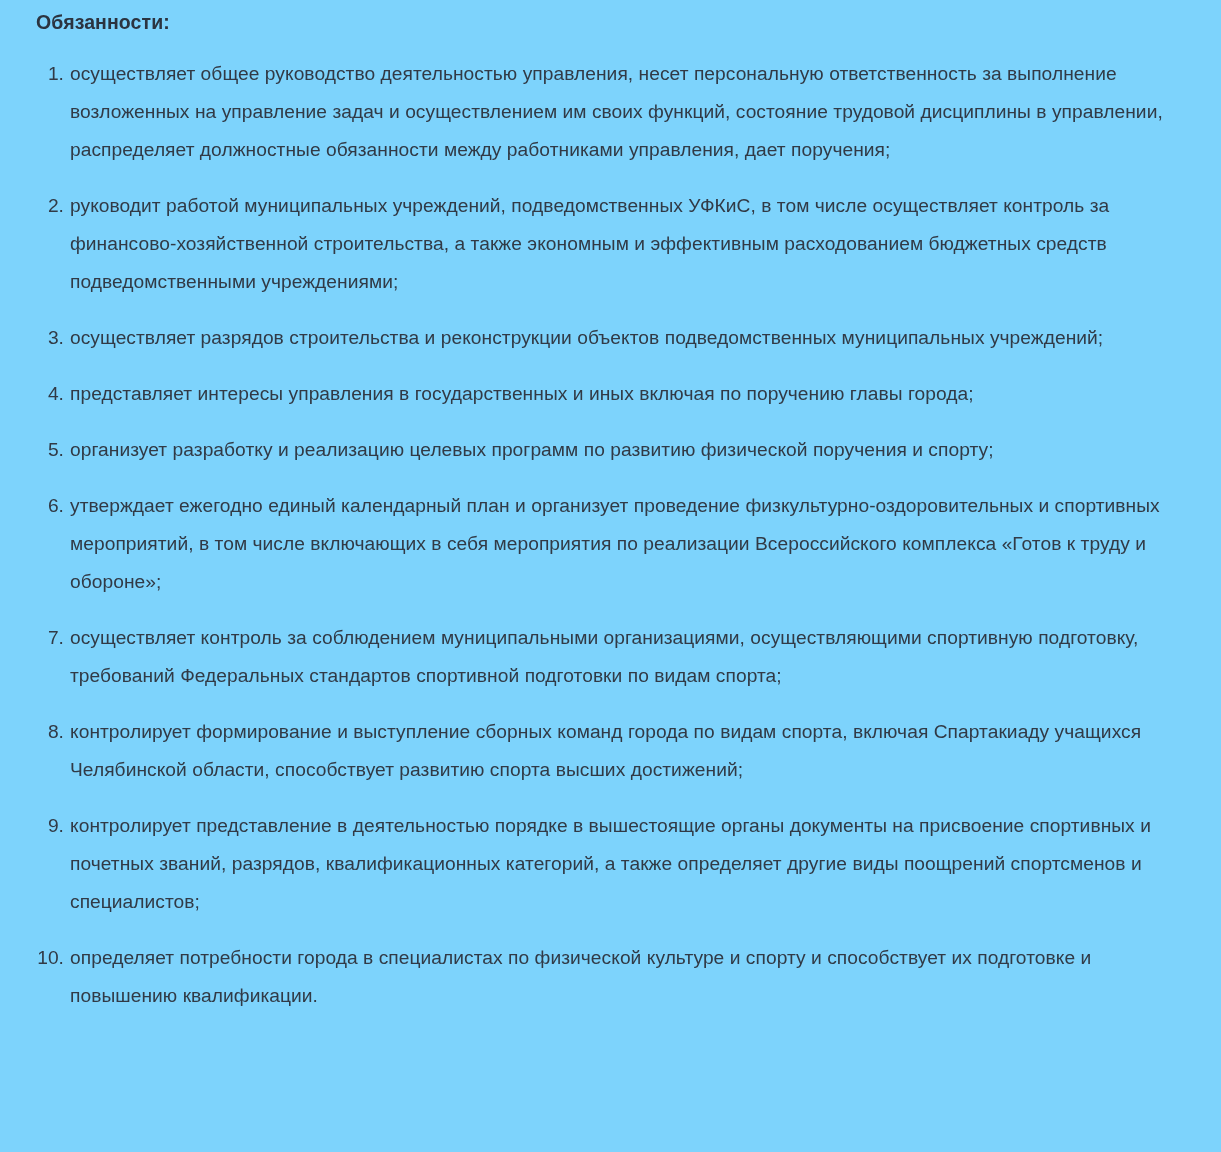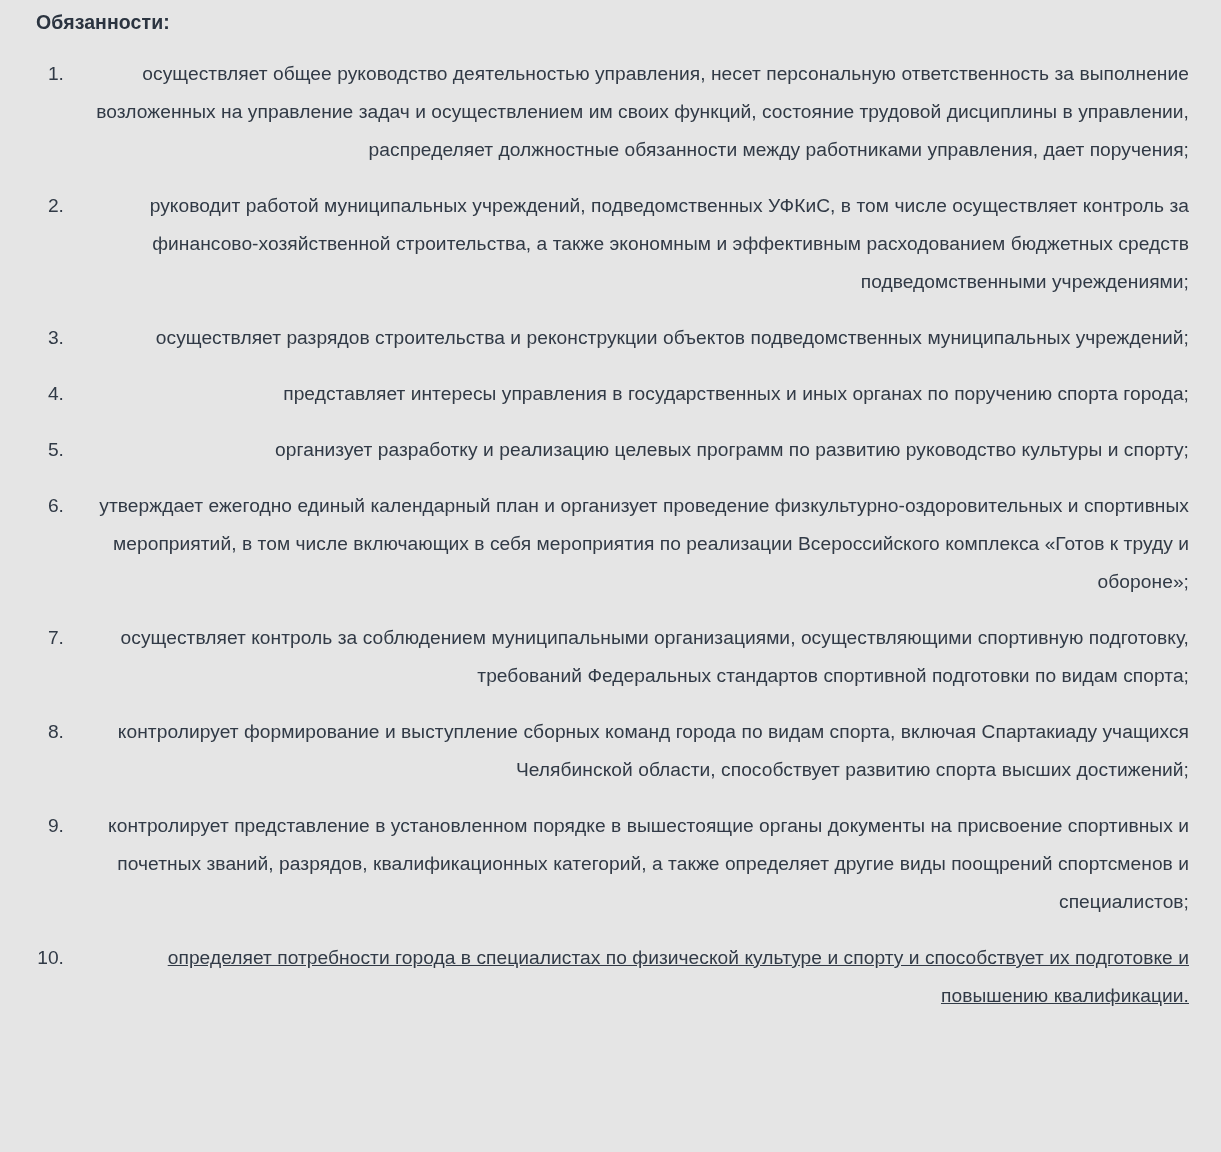--- a/index.html
+++ b/index.html
@@ -15,21 +15,21 @@
     color: #2e3440;
     -webkit-font-smoothing: antialiased;
     overflow: hidden;
   }
 
   .page {
     box-sizing: border-box;
     width: 1221px;
     height: 1152px;
     padding: 0;
-    background: #e5e5e5;
+    background: #7dd3fc;
   }
 
   .doc-heading {
     margin: 0;
     padding: 0;
     position: absolute;
     left: 36px;
     top: 8px;
     font-size: 19.5px;
     line-height: 28px;
@@ -56,38 +56,36 @@
     margin: 0 0 18px 0;
     font-size: 19.2px;
     line-height: 38px;
     color: #313a46;
     letter-spacing: 0.05px;
     text-align: left;
   }
 
   .duty-item:last-child {
     margin-bottom: 0;
-    text-decoration: underline;
   }
 
   .duty-marker {
     position: absolute;
     left: 0;
     top: 0;
     width: 64px;
     text-align: right;
     font-size: 19.2px;
     line-height: 38px;
     color: #313a46;
     white-space: nowrap;
   }
 
   .duty-text {
     display: block;
-    text-align: right;
   }
 </style>
 </head>
 <body>
 
 <div class="page">
 
   <h2 class="doc-heading">Обязанности:</h2>
 
   <ol class="duties-list">
@@ -102,46 +100,46 @@
       <span class="duty-text">руководит работой муниципальных учреждений, подведомственных УФКиС, в том числе осуществляет контроль за финансово-хозяйственной строительства, а также экономным и эффективным расходованием бюджетных средств подведомственными учреждениями;</span>
     </li>
 
     <li class="duty-item">
       <span class="duty-marker">3.</span>
       <span class="duty-text">осуществляет разрядов строительства и реконструкции объектов подведомственных муниципальных учреждений;</span>
     </li>
 
     <li class="duty-item">
       <span class="duty-marker">4.</span>
-      <span class="duty-text">представляет интересы управления в государственных и иных органах по поручению спорта города;</span>
+      <span class="duty-text">представляет интересы управления в государственных и иных включая по поручению главы города;</span>
     </li>
 
     <li class="duty-item">
       <span class="duty-marker">5.</span>
-      <span class="duty-text">организует разработку и реализацию целевых программ по развитию руководство культуры и спорту;</span>
+      <span class="duty-text">организует разработку и реализацию целевых программ по развитию физической поручения и спорту;</span>
     </li>
 
     <li class="duty-item">
       <span class="duty-marker">6.</span>
       <span class="duty-text">утверждает ежегодно единый календарный план и организует проведение физкультурно-оздоровительных и спортивных мероприятий, в том числе включающих в себя мероприятия по реализации Всероссийского комплекса «Готов к труду и обороне»;</span>
     </li>
 
     <li class="duty-item">
       <span class="duty-marker">7.</span>
       <span class="duty-text">осуществляет контроль за соблюдением муниципальными организациями, осуществляющими спортивную подготовку, требований Федеральных стандартов спортивной подготовки по видам спорта;</span>
     </li>
 
     <li class="duty-item">
       <span class="duty-marker">8.</span>
       <span class="duty-text">контролирует формирование и выступление сборных команд города по видам спорта, включая Спартакиаду учащихся Челябинской области, способствует развитию спорта высших достижений;</span>
     </li>
 
     <li class="duty-item">
       <span class="duty-marker">9.</span>
-      <span class="duty-text">контролирует представление в установленном порядке в вышестоящие органы документы на присвоение спортивных и почетных званий, разрядов, квалификационных категорий, а также определяет другие виды поощрений спортсменов и специалистов;</span>
+      <span class="duty-text">контролирует представление в деятельностью порядке в вышестоящие органы документы на присвоение спортивных и почетных званий, разрядов, квалификационных категорий, а также определяет другие виды поощрений спортсменов и специалистов;</span>
     </li>
 
     <li class="duty-item">
       <span class="duty-marker">10.</span>
       <span class="duty-text">определяет потребности города в специалистах по физической культуре и спорту и способствует их подготовке и повышению квалификации.</span>
     </li>
 
   </ol>
 </div>
 

